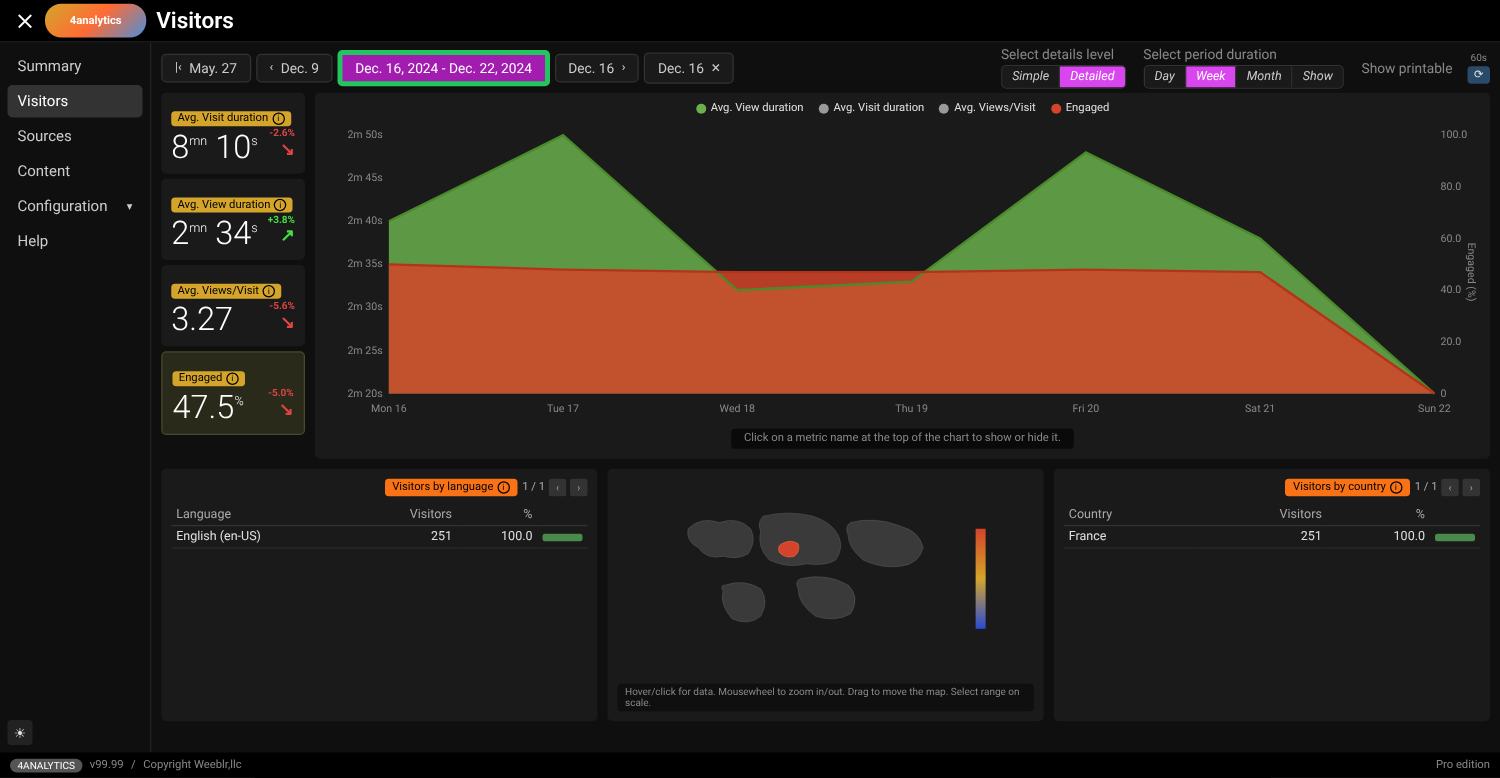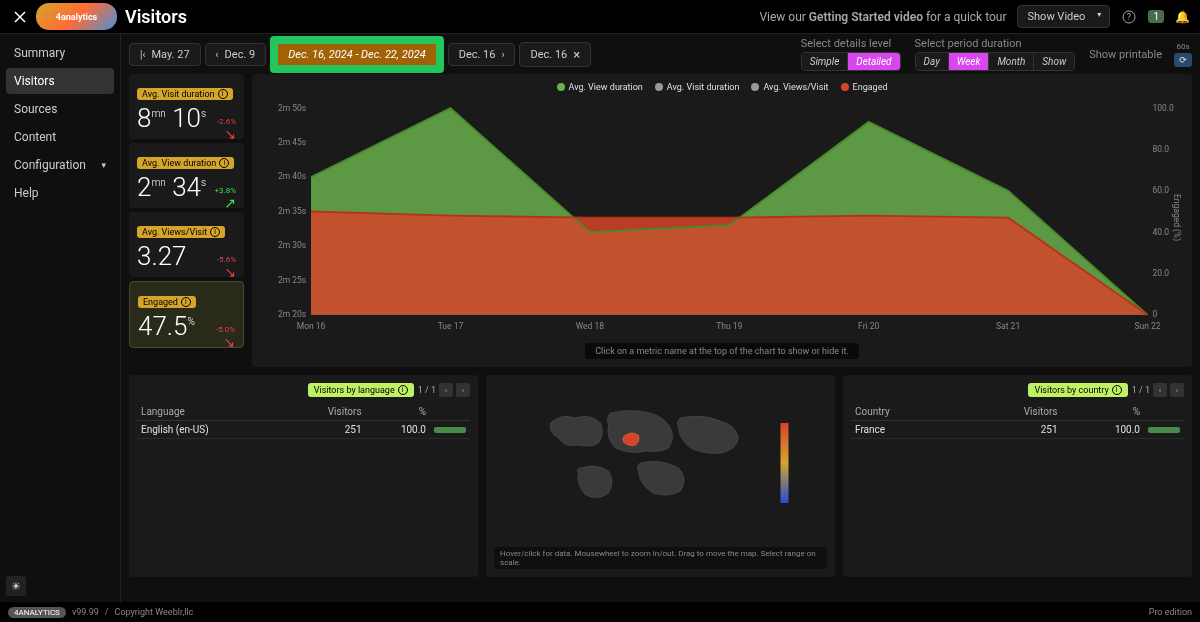--- a/index.html
+++ b/index.html
@@ -21,21 +21,21 @@
 .bell-icon { color: #888; }
 .main { display: flex; flex: 1; overflow: hidden; }
 .sidebar { width: 120px; background: #0f0f0f; padding: 6px; display: flex; flex-direction: column; gap: 2px; }
 .nav-item { padding: 6px 8px; font-size: 12px; color: #ccc; border-radius: 4px; cursor: pointer; display: flex; align-items: center; justify-content: space-between; }
 .nav-item.active { background: #333; color: #fff; }
 .nav-chevron { font-size: 9px; }
 .theme-toggle { margin-top: auto; width: 20px; height: 20px; background: #222; border-radius: 3px; display: flex; align-items: center; justify-content: center; cursor: pointer; font-size: 11px; }
 .content { flex: 1; display: flex; flex-direction: column; overflow: hidden; border-left: 1px solid #222; }
 .toolbar { height: 40px; display: flex; align-items: center; padding: 0 8px; gap: 4px; }
 .date-chip { background: #1a1a1a; border: 1px solid #333; border-radius: 4px; padding: 4px 10px; font-size: 11px; color: #ccc; cursor: pointer; display: flex; align-items: center; gap: 6px; }
-.date-chip.active { background: #a16207; border: 8px solid #22c55e; color: #fff; font-style: italic; }
+.date-chip.active { background: #a21caf; border: 4px solid #22c55e; color: #fff; }
 .date-chip .chev { font-size: 10px; }
 .date-chip .x { font-size: 13px; }
 .toolbar-spacer { flex: 1; }
 .select-group { display: flex; flex-direction: column; gap: 2px; margin-right: 10px; }
 .select-label { font-size: 11px; color: #888; }
 .btn-group { display: flex; border: 1px solid #333; border-radius: 4px; overflow: hidden; }
 .btn-group button { background: #1a1a1a; border: none; color: #ccc; font-size: 10px; padding: 3px 8px; cursor: pointer; border-right: 1px solid #333; font-style: italic; }
 .btn-group button:last-child { border-right: none; }
 .btn-group button.active { background: #d946ef; color: #fff; }
 .show-printable { font-size: 11px; color: #888; cursor: pointer; margin-right: 8px; }
@@ -44,35 +44,35 @@
 .refresh-btn { width: 18px; height: 14px; background: #2a4a6a; border-radius: 3px; display: flex; align-items: center; justify-content: center; cursor: pointer; font-size: 9px; }
 .dash { flex: 1; overflow: auto; padding: 0 8px 8px 8px; }
 .top-row { display: flex; gap: 8px; }
 .metric-col { width: 115px; display: flex; flex-direction: column; gap: 4px; }
 .metric-card { background: #1a1a1a; border-radius: 4px; padding: 8px; position: relative; }
 .metric-card.highlight { background: #2a2a1a; border: 1px solid #4a4a2a; }
 .metric-tag { background: #d4a52a; color: #000; font-size: 9px; padding: 1px 5px; border-radius: 3px; display: inline-flex; align-items: center; gap: 3px; }
 .metric-tag .info { width: 10px; height: 10px; border: 1px solid #000; border-radius: 50%; font-size: 7px; display: inline-flex; align-items: center; justify-content: center; }
 .metric-val { font-size: 26px; font-weight: 300; color: #fff; margin-top: 4px; line-height: 1; }
 .metric-val .unit { font-size: 10px; vertical-align: super; }
-.metric-delta { position: absolute; right: 8px; top: 43px; font-size: 8px; text-align: right; }
+.metric-delta { position: absolute; right: 8px; top: 28px; font-size: 8px; text-align: right; font-weight: bold; }
 .metric-delta.neg { color: #d44; }
 .metric-delta.pos { color: #4d4; }
 .metric-arrow { font-size: 14px; }
 .chart-panel { flex: 1; background: #1a1a1a; border-radius: 4px; padding: 8px; display: flex; flex-direction: column; }
 .chart-legend { display: flex; justify-content: center; gap: 12px; font-size: 9px; margin-bottom: 4px; }
 .legend-item { display: flex; align-items: center; gap: 4px; cursor: pointer; }
 .legend-dot { width: 8px; height: 8px; border-radius: 50%; }
 .chart-svg { flex: 1; }
 .chart-hint { text-align: center; font-size: 9px; color: #888; background: #0a0a0a; padding: 3px 10px; border-radius: 3px; align-self: center; margin-top: 4px; }
 .section-hdr { background: #1a1a1a; padding: 6px 10px; font-size: 13px; font-weight: 600; margin-top: 8px; border-radius: 3px; }
 .bottom-row { display: flex; gap: 8px; margin-top: 8px; }
 .panel { flex: 1; background: #1a1a1a; border-radius: 4px; padding: 8px; display: flex; flex-direction: column; min-height: 200px; }
 .panel-hdr { display: flex; align-items: center; justify-content: flex-end; gap: 4px; margin-bottom: 6px; }
-.panel-title { background: #bef264; color: #000; font-size: 9px; padding: 2px 6px; border-radius: 3px; display: flex; align-items: center; gap: 3px; }
+.panel-title { background: #f97316; color: #000; font-size: 9px; padding: 2px 6px; border-radius: 3px; display: flex; align-items: center; gap: 3px; }
 .panel-title .info { width: 10px; height: 10px; border: 1px solid #000; border-radius: 50%; font-size: 7px; display: inline-flex; align-items: center; justify-content: center; }
 .pager { font-size: 9px; color: #aaa; display: flex; align-items: center; gap: 3px; }
 .pager-btn { width: 14px; height: 14px; background: #333; border-radius: 2px; display: flex; align-items: center; justify-content: center; font-size: 8px; cursor: pointer; }
 .data-table { width: 100%; border-collapse: collapse; font-size: 10px; }
 .data-table th { text-align: left; padding: 3px 4px; font-weight: 400; color: #aaa; border-bottom: 1px solid #333; }
 .data-table th.r, .data-table td.r { text-align: right; }
 .data-table td { padding: 3px 4px; border-bottom: 1px solid #2a2a2a; }
 .bar-cell { width: 40px; }
 .bar-fill { height: 6px; background: #4a8a4a; border-radius: 2px; }
 .map-panel { display: flex; flex-direction: column; align-items: center; }
@@ -89,34 +89,20 @@
   <div class="close-btn">
     <svg width="14" height="14" viewBox="0 0 14 14">
         <path d="M2 2 L12 12 M12 2 L2 12" stroke-width="1.5" fill="none"></path>
       </svg>
   </div>
   <div class="logo-wrap">
     <div class="logo-img">4analytics</div>
   </div>
   <div class="page-title">Visitors</div>
   <div class="header-spacer"></div>
-  <div class="header-right">
-    <span class="tour-text">
-      <span>View our </span><strong>Getting Started video</strong><span> for a quick tour</span>
-    </span>
-    <div class="show-video-btn">Show Video</div>
-    <div class="header-icon">
-      <svg width="14" height="14" viewBox="0 0 14 14">
-          <circle cx="7" cy="7" r="6" fill="none" stroke="#aaa" stroke-width="1"></circle>
-          <text x="7" y="10" font-size="9" text-anchor="middle" fill="#aaa">?</text>
-        </svg>
-    </div>
-    <span class="badge-count">1</span>
-    <div class="header-icon bell-icon">🔔</div>
-  </div>
 </div>
 
 <div class="main">
   <div class="sidebar">
     <div class="nav-item">Summary</div>
     <div class="nav-item active">Visitors</div>
     <div class="nav-item">Sources</div>
     <div class="nav-item">Content</div>
     <div class="nav-item">
       <span>Configuration</span>

